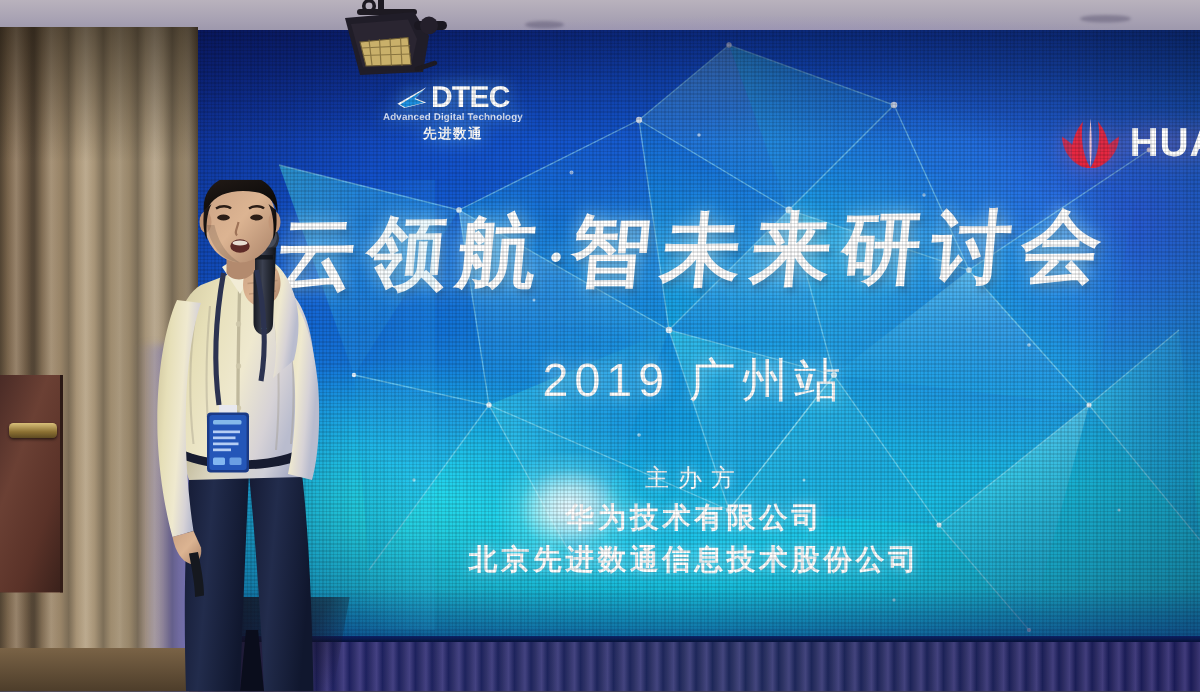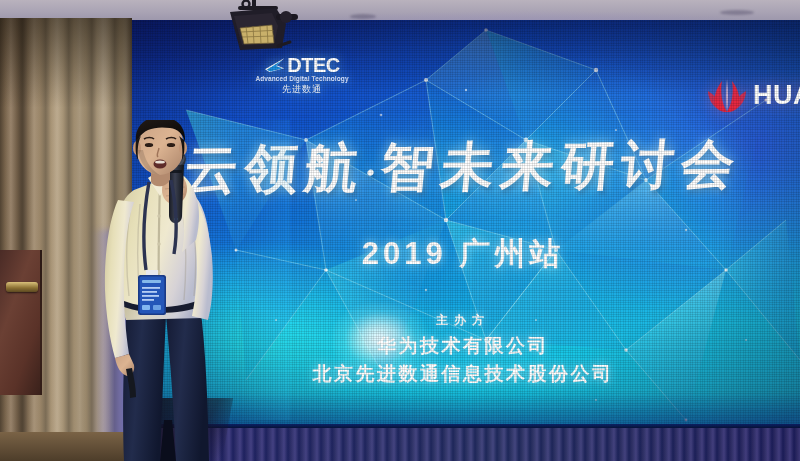--- a/index.html
+++ b/index.html
@@ -112,21 +112,21 @@
   .dtec-mark { width:22px; height:17px; }
   .dtec-word {
     font-weight:700; font-size:20px; letter-spacing:-.5px; color:#ffffff;
     line-height:18px; font-family:"Liberation Sans",sans-serif;
   }
   .dtec-tag {
     font-size:6.5px; font-weight:700; color:#dfe9ff; letter-spacing:.1px;
     margin-top:1px; white-space:nowrap;
   }
   .dtec-cn {
-    font-size:9px; font-weight:400; color:#ffffff; letter-spacing:1px; margin-top:1px;
+    font-size:9px; font-weight:700; color:#ffffff; letter-spacing:1px; margin-top:1px;
   }
 
   .hw-logo {
     position:absolute; left:578px; top:58px; display:flex; align-items:center; gap:3px;
     filter:drop-shadow(0 0 8px rgba(255,120,150,.45));
   }
   .hw-flower { width:46px; height:34px; flex:none; }
   .hw-text {
     font-size:27px; font-weight:700; color:#fff; letter-spacing:.5px;
     line-height:30px; white-space:nowrap; font-family:"Liberation Sans",sans-serif;
@@ -137,31 +137,31 @@
     font-family:"DejaVu Serif","Liberation Serif",serif;
     font-size:53px; font-weight:700; color:#ffffff; letter-spacing:7px;
     white-space:nowrap;
     transform:skewX(-6deg) rotate(-.6deg);
     text-shadow:0 0 12px rgba(190,240,255,.75), 0 0 30px rgba(80,200,255,.5), 2px 3px 5px rgba(0,40,90,.45);
   }
   .title-dot { font-size:34px; vertical-align:middle; letter-spacing:4px; }
 
   .sub-title {
     position:absolute; left:0; top:213px; width:674px; text-align:center;
-    font-size:31px; font-weight:700; color:#ffffff; letter-spacing:4px;
+    font-size:31px; font-weight:400; color:#ffffff; letter-spacing:4px;
     white-space:nowrap;
     text-shadow:0 0 10px rgba(200,245,255,.8), 0 0 24px rgba(90,210,255,.5);
   }
 
   .host-block {
     position:absolute; left:0; top:288px; width:674px; text-align:center;
     color:#ffffff; white-space:nowrap;
     text-shadow:0 0 8px rgba(190,240,255,.8), 0 0 20px rgba(80,200,255,.45);
   }
-  .host-label { font-size:12px; font-weight:700; letter-spacing:6px; line-height:24px;text-align:center; }
+  .host-label { font-size:16px; font-weight:400; letter-spacing:6px; line-height:24px;text-align:center; }
   .host-org  { font-size:19px; font-weight:700; letter-spacing:2.5px; line-height:28px; }
 
   
   .base-slats {
     position:absolute; left:126px; top:428px; width:674px; height:33px;
     background:
       repeating-linear-gradient(90deg,
         #241d2e 0px, #3a3050 4px, #120e1e 8px, #241d2e 11px),
       linear-gradient(180deg,#1b1527,#0d0a16);
   }

